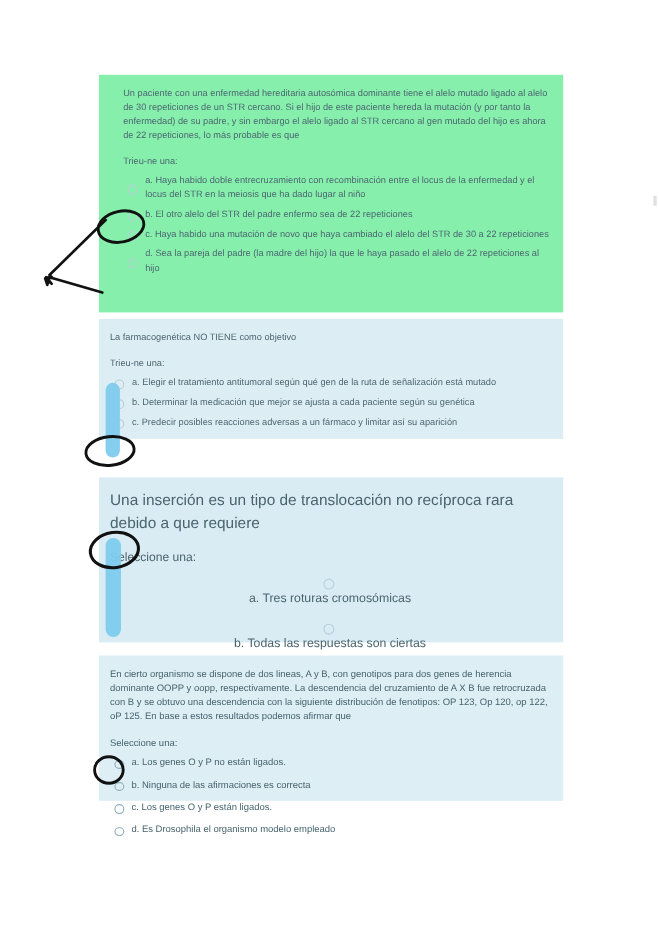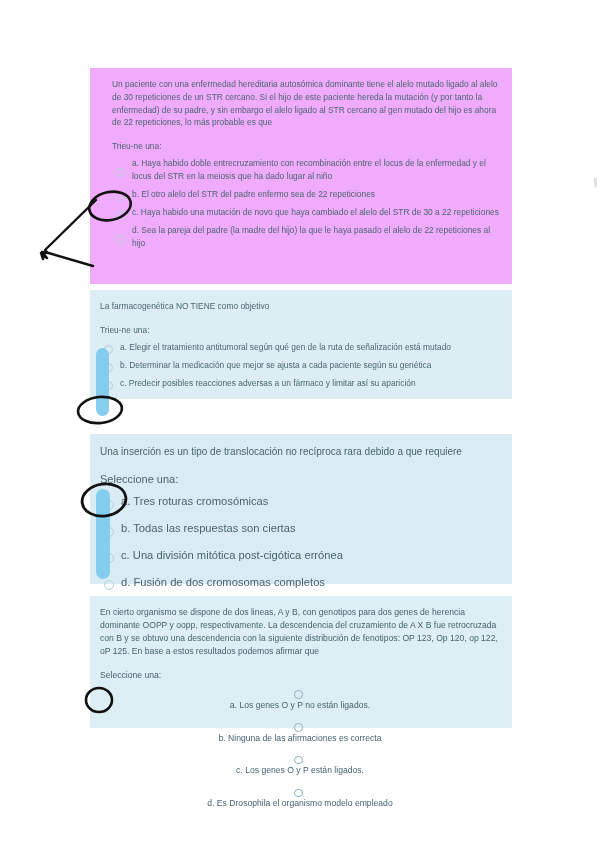--- a/index.html
+++ b/index.html
@@ -16,21 +16,21 @@
 
   
   .qblock{
     position:absolute;
     left:90px;
     width:422px;
     background:#dcedf4;
     box-sizing:border-box;
     padding:10px 12px 10px 10px;
   }
-  #block1{top:68px;height:216px;background:#f0abfc;padding-left:22px;}
+  #block1{top:68px;height:216px;background:#86efac;padding-left:22px;}
   #block2{top:290px;height:109px;background:#dcedf4;}
   #block3{top:434px;height:150px;background:#daecf3;}
   #block4{top:596px;height:132px;background:#ddeef4;}
 
   .stem{
     color:#4c6670;
     line-height:1.52;
     margin:0 0 0 0;
   }
   .prompt{
@@ -54,32 +54,32 @@
     box-sizing:border-box;
   }
   .opt .otext{flex:1 1 auto;}
 
   
   .small .stem{font-size:8.4px;}
   .small .prompt{font-size:8.4px;}
   .small .opt{font-size:8.4px;line-height:1.55;}
 
   
-  .big .stem{font-size:10px;color:#49646e;}
+  .big .stem{font-size:14px;color:#49646e;}
   .big .prompt{font-size:11px;color:#49646e;}
-  .big .opt{font-size:11.2px;line-height:1.6;color:#49646e;}
+  .big .opt{font-size:11.2px;line-height:1.6;color:#49646e;flex-direction:column;}
   .big .opt .radio{width:10px;height:10px;margin-top:5px;border-color:#b6cfd9;}
   .big .prompt{margin:14px 0 8px 0;}
   .big .opt{margin-bottom:9px;}
 
   
   #block4 .opt .radio{border-color:#8fb0bd;width:8.5px;height:8.5px;}
   #block4 .stem{font-size:8.6px;color:#46636d;}
   #block4 .prompt{font-size:8.6px;color:#46636d;}
-  #block4 .opt{font-size:8.6px;color:#46636d;margin-bottom:7px;flex-direction:column;}
+  #block4 .opt{font-size:8.6px;color:#46636d;margin-bottom:7px;}
 
   
   .blob{
     position:absolute;
     background:#7ecbee;
     border-radius:9px;
     opacity:.95;
     pointer-events:none;
   }
   #blob2{left:96px;top:348px;width:13px;height:68px;}

